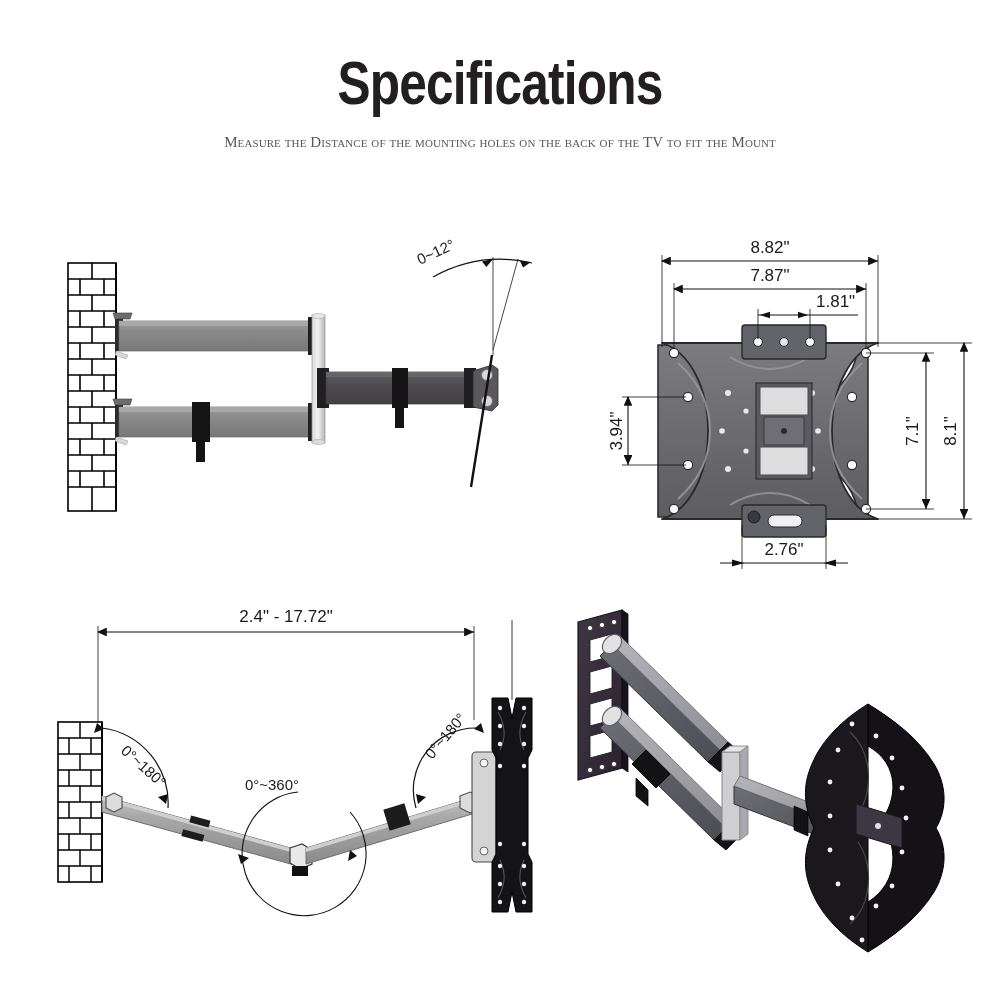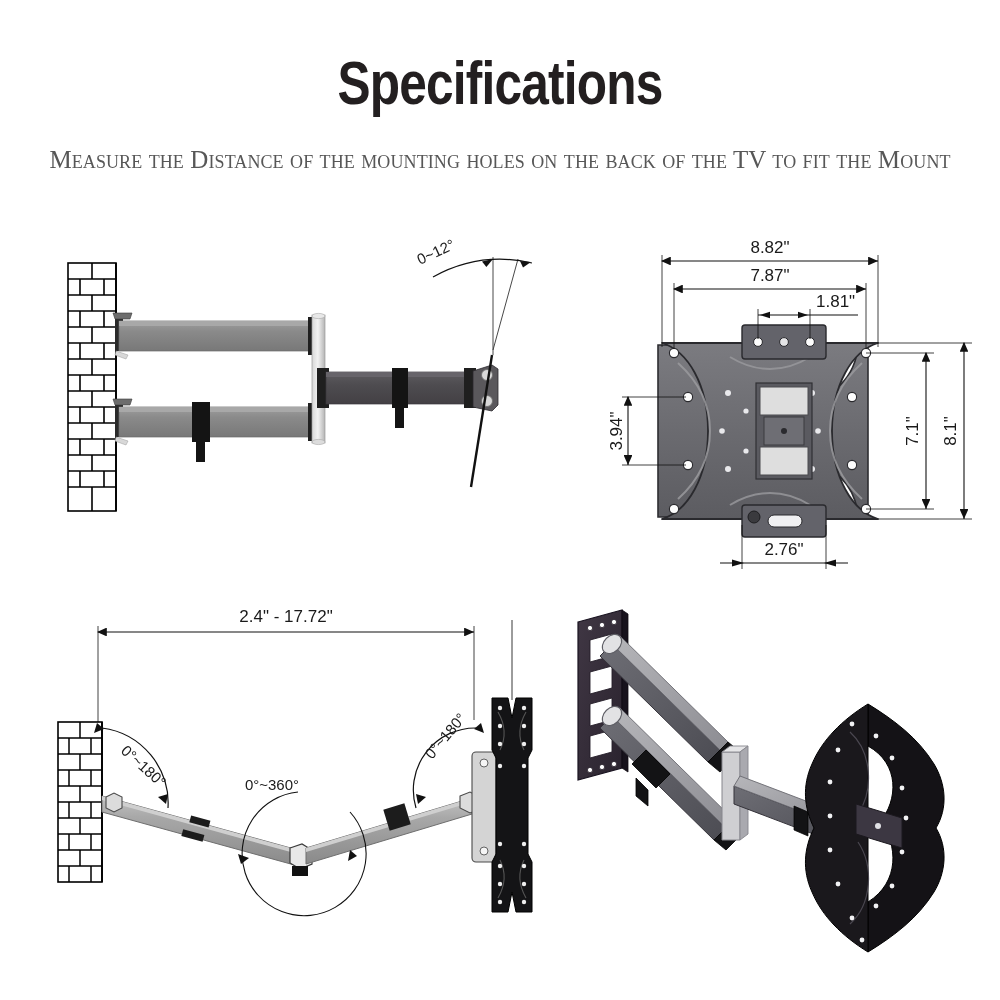--- a/index.html
+++ b/index.html
@@ -35,24 +35,24 @@
     font-family: "Liberation Sans", sans-serif;
     font-size: 62px;
     font-weight: bold;
     letter-spacing: -1px;
     color: #231f20;
     transform: scaleX(0.80);
     transform-origin: center top;
     line-height: 1.0;
   }
   .subtitle {
-    margin: 12px;
+    margin: 0;
     padding-top: 20px;
     font-family: "Liberation Serif", serif;
-    font-size: 25px;
+    font-size: 15px;
     font-variant: small-caps;
     color: #575757;
     letter-spacing: 0.1px;
     white-space: nowrap;
     text-align: center;
   }
   
   .panel {
     position: absolute;
   }

